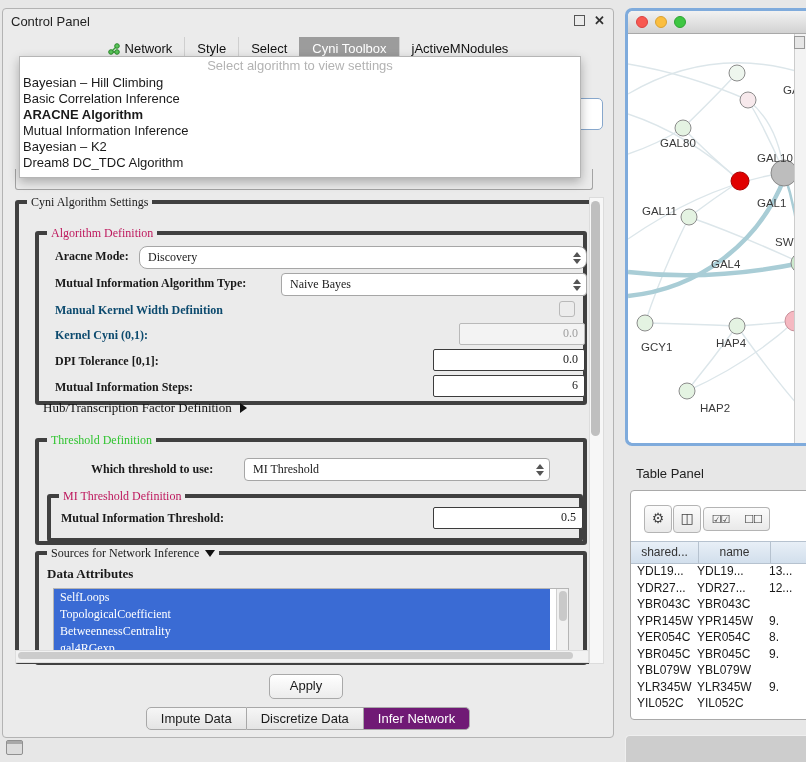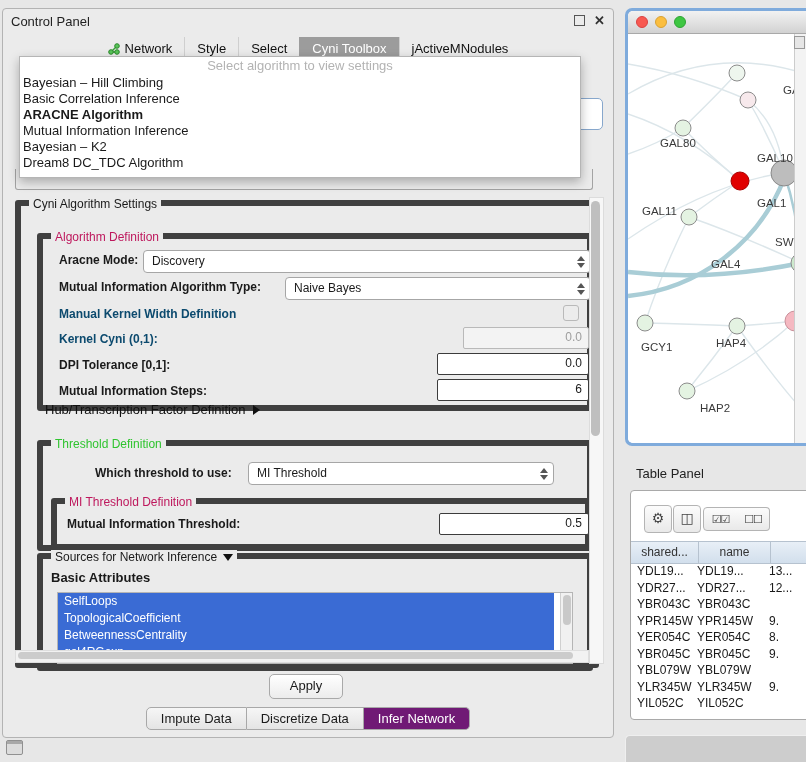--- a/index.html
+++ b/index.html
@@ -24,21 +24,21 @@
          box-shadow:0 4px 10px rgba(0,0,0,.28);z-index:50;}
   .popup .ph{height:18px;line-height:18px;text-align:center;color:#b3b3b3;font-size:13px;}
   .popup .opt{height:16px;line-height:16px;font-size:13px;padding-left:3px;white-space:nowrap;}
   .popup .opt.bold{font-weight:bold;}
   
   .combo-remnant{left:572px;top:89px;width:26px;height:30px;background:#fff;
       border:1px solid #87a7cc;border-radius:5px;z-index:1;}
   .group-fragment{left:12px;top:160px;width:576px;height:20px;border:1px solid #a3a3a3;
       border-top:none;border-radius:0 0 3px 3px;z-index:1;}
   
-  .gbox{position:absolute;border:6px solid #404040;border-radius:3px;}
+  .gbox{position:absolute;border:4px solid #404040;border-radius:3px;font-family:Liberation Serif, serif;}
   .gt{position:absolute;top:-9px;left:8px;background:#ebebeb;padding:0 4px;font-size:12px;
       white-space:nowrap;display:flex;align-items:center;gap:6px;}
   .gt.blue{color:#be185d;} .gt.green{color:#2fc42f;}
   .lbl{position:absolute;font-size:12px;font-weight:bold;white-space:nowrap;color:#1a1a1a;}
   .lbl.dis{color:#0c4a6e;}
   .combo{position:absolute;background:#fff;border:1px solid #a6a6a6;border-radius:4px;
       font-size:12px;line-height:21px;padding-left:8px;white-space:nowrap;}
   .stepper{position:absolute;right:5px;top:5px;display:flex;flex-direction:column;gap:2px;align-items:center;}
   .t-up{width:0;height:0;border-left:4px solid transparent;border-right:4px solid transparent;border-bottom:5px solid #555;}
   .t-dn{width:0;height:0;border-left:4px solid transparent;border-right:4px solid transparent;border-top:5px solid #555;}
@@ -157,21 +157,21 @@
     <div class="opt">Dream8 DC_TDC Algorithm</div>
   </div>
 
   <div class="gbox" style="left:12px;top:191px;width:572px;height:456px;">
     <span class="gt">Cyni Algorithm Settings</span>
 
     <div class="gbox" style="left:16px;top:27px;width:544px;height:166px;">
       <span class="gt blue">Algorithm Definition</span>
 
       <span class="lbl" style="left:16px;top:14px;">Aracne Mode:</span>
-      <div class="combo" style="left:100px;top:11px;width:438px;height:21px;">
+      <div class="combo" style="left:100px;top:11px;width:438px;height:21px;border-radius:8px;">
         <span>Discovery</span>
         <span class="stepper">
             <span class="t-up"></span>
             <span class="t-dn"></span>
           </span>
       </div>
 
       <span class="lbl" style="left:16px;top:41px;">Mutual Information Algorithm Type:</span>
       <div class="combo" style="left:242px;top:38px;width:296px;height:21px;">
         <span>Naive Bayes</span>
@@ -216,21 +216,21 @@
         <span class="lbl" style="left:10px;top:13px;">Mutual Information Threshold:</span>
         <div class="field" style="left:382px;top:9px;width:142px;height:20px;">0.5</div>
       </div>
     </div>
 
     <div class="gbox" style="left:16px;top:347px;width:544px;height:106px;">
       <span class="gt">
         <span>Sources for Network Inference</span>
         <span class="tri-down"></span>
       </span>
-      <span class="lbl" style="left:8px;top:11px;font-size:13px;">Basic Attributes</span>
+      <span class="lbl" style="left:8px;top:11px;font-size:13px;">Data Attributes</span>
       <div class="attr-list" style="left:14px;top:33px;width:514px;height:70px;">
         <div class="attr-item">SelfLoops</div>
         <div class="attr-item">TopologicalCoefficient</div>
         <div class="attr-item">BetweennessCentrality</div>
         <div class="attr-item">gal4RGexp</div>
         <div class="list-sb">
             <div class="thumb"></div>
           </div>
       </div>
     </div>

